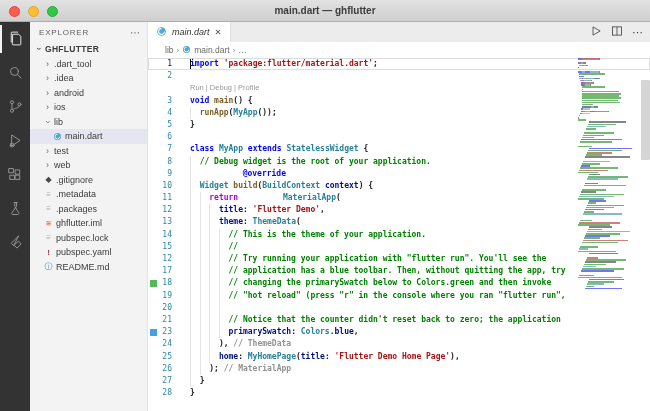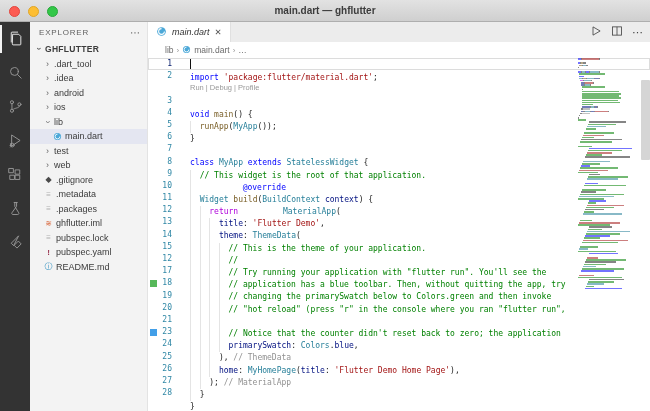--- a/index.html
+++ b/index.html
@@ -52,21 +52,21 @@
   .breadcrumb .crumb { cursor:pointer; }
 
   
   .codewrap { position:absolute; left:0; top:36px; right:0; bottom:0; overflow:hidden;
     font-family:"DejaVu Sans Mono", monospace; font-size:8px; }
   .crow { position:relative; height:12.2px; line-height:12.2px; white-space:pre; }
   .crow.current { box-shadow:inset 0 0 0 1px #dcdcdc; }
   .crow .ln { position:absolute; left:0; top:0; width:24px; text-align:right; color:#2f87a5; font-size:8px; }
   .crow.current .ln { color:#0b216f; }
   .crow .gdec { position:absolute; left:2px; top:3px; width:6.5px; height:6.5px; }
-  .crow .ctext { position:absolute; left:42px; top:14px; }
+  .crow .ctext { position:absolute; left:42px; top:0;font-weight:bold; }
   .crow .pair { display:inline-block; width:2ch; height:12.2px; vertical-align:top; border-left:1px solid #e4e4e4; }
   .crow .cursor { position:absolute; left:42px; top:1px; width:1px; height:10px; background:#111; }
   .lensrow { height:12.2px; line-height:12.2px; padding-left:42px; font-family:"Liberation Sans",sans-serif; font-size:7.5px; color:#999; }
   .lensrow span { cursor:pointer; }
 
   
   .minimap { position:absolute; top:36px; right:10px; width:62px; bottom:0; overflow:hidden; }
   .mrow { height:2.2px; white-space:nowrap; }
   .mrow i { display:inline-block; height:1.5px; vertical-align:top; opacity:0.55; }
   .vscroll { position:absolute; top:36px; right:0; width:10px; bottom:0; }
@@ -250,21 +250,21 @@
     </div>
   <div class="codewrap" id="code">
       <div class="crow current"><span class="ln">1</span><span class="cursor"></span><span class="ctext"><span style="color: rgb(0, 0, 255);">import</span><span style="color: rgb(33, 33, 33);"> </span><span style="color: rgb(163, 21, 21);">'package:flutter/material.dart'</span><span style="color: rgb(33, 33, 33);">;</span></span></div>
       <div class="crow"><span class="ln">2</span><span class="ctext"></span></div>
       <div class="lensrow"><span>Run | Debug | Profile</span></div>
       <div class="crow"><span class="ln">3</span><span class="ctext"><span style="color: rgb(0, 0, 255);">void</span><span style="color: rgb(33, 33, 33);"> </span><span style="color: rgb(121, 94, 38);">main</span><span style="color: rgb(33, 33, 33);">() {</span></span></div>
       <div class="crow"><span class="ln">4</span><span class="ctext"><span class="pair"></span><span style="color: rgb(121, 94, 38);">runApp</span><span style="color: rgb(33, 33, 33);">(</span><span style="color: rgb(38, 127, 153);">MyApp</span><span style="color: rgb(33, 33, 33);">());</span></span></div>
       <div class="crow"><span class="ln">5</span><span class="ctext"><span style="color: rgb(33, 33, 33);">}</span></span></div>
       <div class="crow"><span class="ln">6</span><span class="ctext"></span></div>
       <div class="crow"><span class="ln">7</span><span class="ctext"><span style="color: rgb(0, 0, 255);">class</span><span style="color: rgb(33, 33, 33);"> </span><span style="color: rgb(38, 127, 153);">MyApp</span><span style="color: rgb(33, 33, 33);"> </span><span style="color: rgb(0, 0, 255);">extends</span><span style="color: rgb(33, 33, 33);"> </span><span style="color: rgb(38, 127, 153);">StatelessWidget</span><span style="color: rgb(33, 33, 33);"> {</span></span></div>
-      <div class="crow"><span class="ln">8</span><span class="ctext"><span class="pair"></span><span style="color: rgb(0, 128, 0);">// This widget is the root of that application.</span></span></div>
+      <div class="crow"><span class="ln">8</span><span class="ctext"><span class="pair"></span><span style="color: rgb(0, 128, 0);">// Debug widget is the root of your application.</span></span></div>
       <div class="crow"><span class="ln">9</span><span class="ctext"><span class="pair"></span><span style="color: rgb(0, 0, 255); padding-left: 43px;">@override</span></span></div>
       <div class="crow"><span class="ln">10</span><span class="ctext"><span class="pair"></span><span style="color: rgb(38, 127, 153);">Widget</span><span style="color: rgb(33, 33, 33);"> </span><span style="color: rgb(121, 94, 38);">build</span><span style="color: rgb(33, 33, 33);">(</span><span style="color: rgb(38, 127, 153);">BuildContext</span><span style="color: rgb(33, 33, 33);"> </span><span style="color: rgb(0, 16, 128);">context</span><span style="color: rgb(33, 33, 33);">) {</span></span></div>
       <div class="crow"><span class="ln">11</span><span class="ctext"><span class="pair"></span><span class="pair"></span><span style="color: rgb(175, 0, 219);">return</span><span style="color: rgb(33, 33, 33);"> </span><span style="color: rgb(38, 127, 153); margin-left: 40px;">MaterialApp</span><span style="color: rgb(33, 33, 33);">(</span></span></div>
       <div class="crow"><span class="ln">12</span><span class="ctext"><span class="pair"></span><span class="pair"></span><span class="pair"></span><span style="color: rgb(0, 16, 128);">title</span><span style="color: rgb(33, 33, 33);">: </span><span style="color: rgb(163, 21, 21);">'Flutter Demo'</span><span style="color: rgb(33, 33, 33);">,</span></span></div>
       <div class="crow"><span class="ln">13</span><span class="ctext"><span class="pair"></span><span class="pair"></span><span class="pair"></span><span style="color: rgb(0, 16, 128);">theme</span><span style="color: rgb(33, 33, 33);">: </span><span style="color: rgb(38, 127, 153);">ThemeData</span><span style="color: rgb(33, 33, 33);">(</span></span></div>
       <div class="crow"><span class="ln">14</span><span class="ctext"><span class="pair"></span><span class="pair"></span><span class="pair"></span><span class="pair"></span><span style="color: rgb(0, 128, 0);">// This is the theme of your application.</span></span></div>
       <div class="crow"><span class="ln">15</span><span class="ctext"><span class="pair"></span><span class="pair"></span><span class="pair"></span><span class="pair"></span><span style="color: rgb(0, 128, 0);">//</span></span></div>
       <div class="crow"><span class="ln">12</span><span class="ctext"><span class="pair"></span><span class="pair"></span><span class="pair"></span><span class="pair"></span><span style="color: rgb(0, 128, 0);">// Try running your application with "flutter run". You'll see the</span></span></div>
       <div class="crow"><span class="ln">17</span><span class="ctext"><span class="pair"></span><span class="pair"></span><span class="pair"></span><span class="pair"></span><span style="color: rgb(0, 128, 0);">// application has a blue toolbar. Then, without quitting the app, try</span></span></div>
       <div class="crow"><span class="ln">18</span><span class="gdec" style="background: rgb(87, 184, 90);"></span><span class="ctext"><span class="pair"></span><span class="pair"></span><span class="pair"></span><span class="pair"></span><span style="color: rgb(0, 128, 0);">// changing the primarySwatch below to Colors.green and then invoke</span></span></div>

